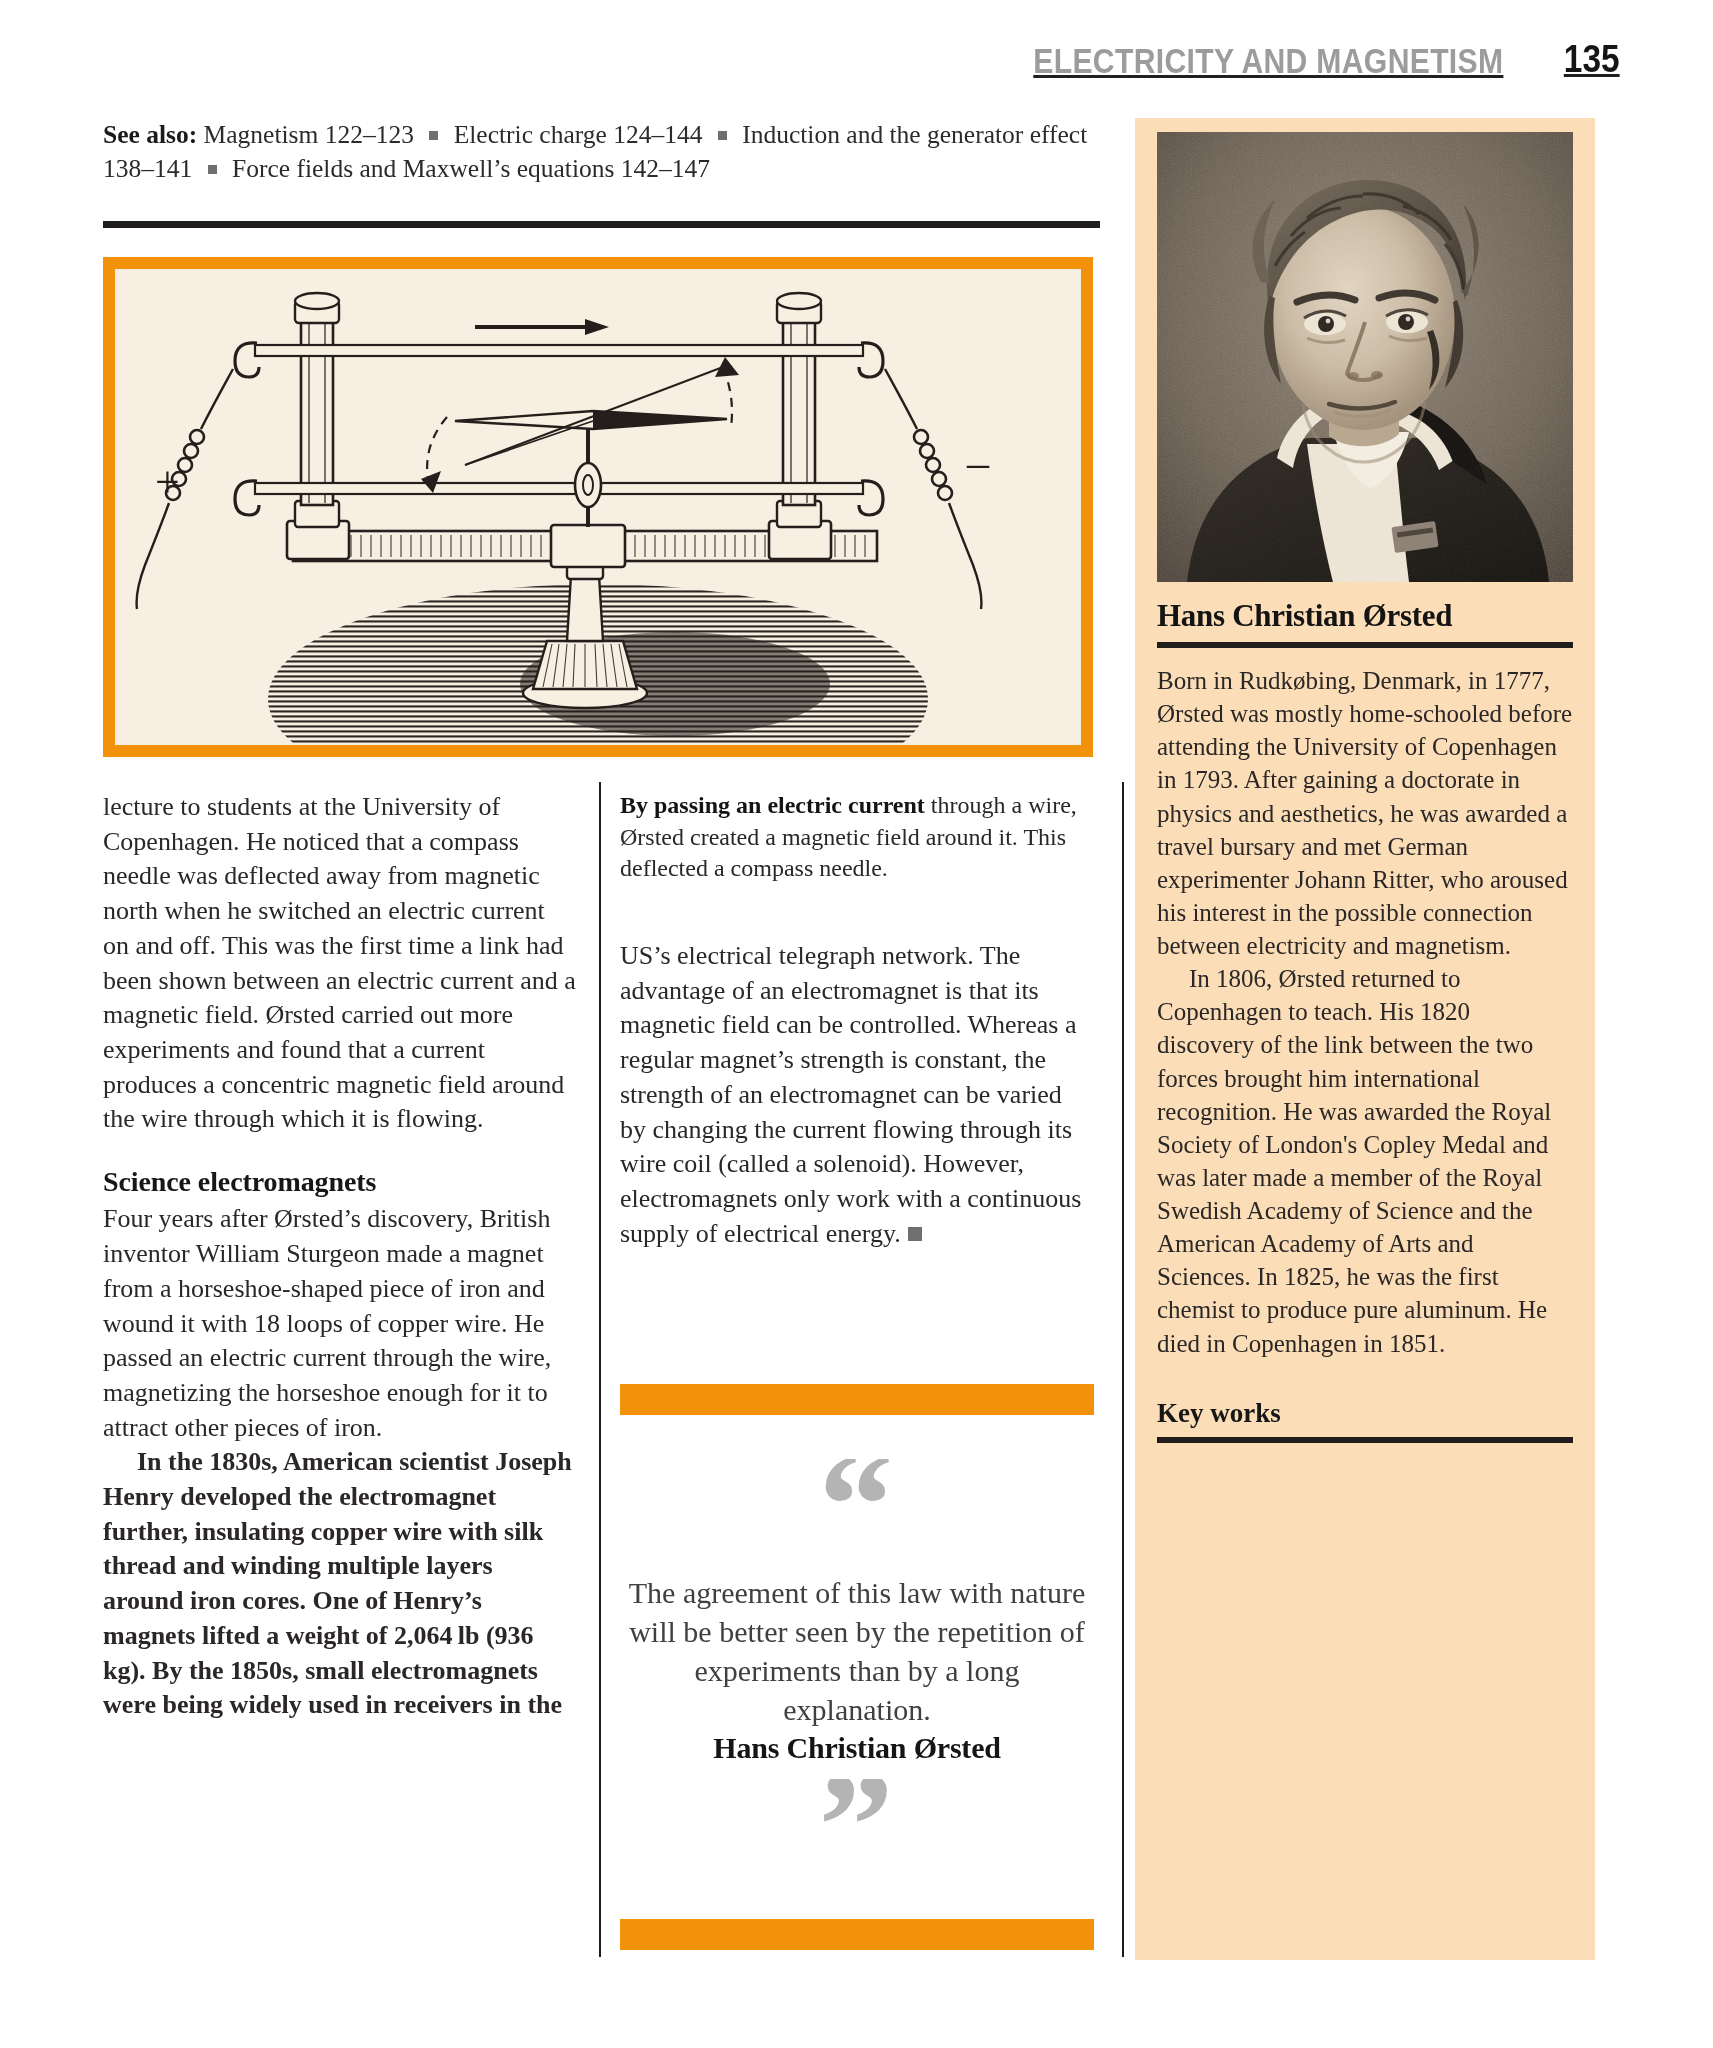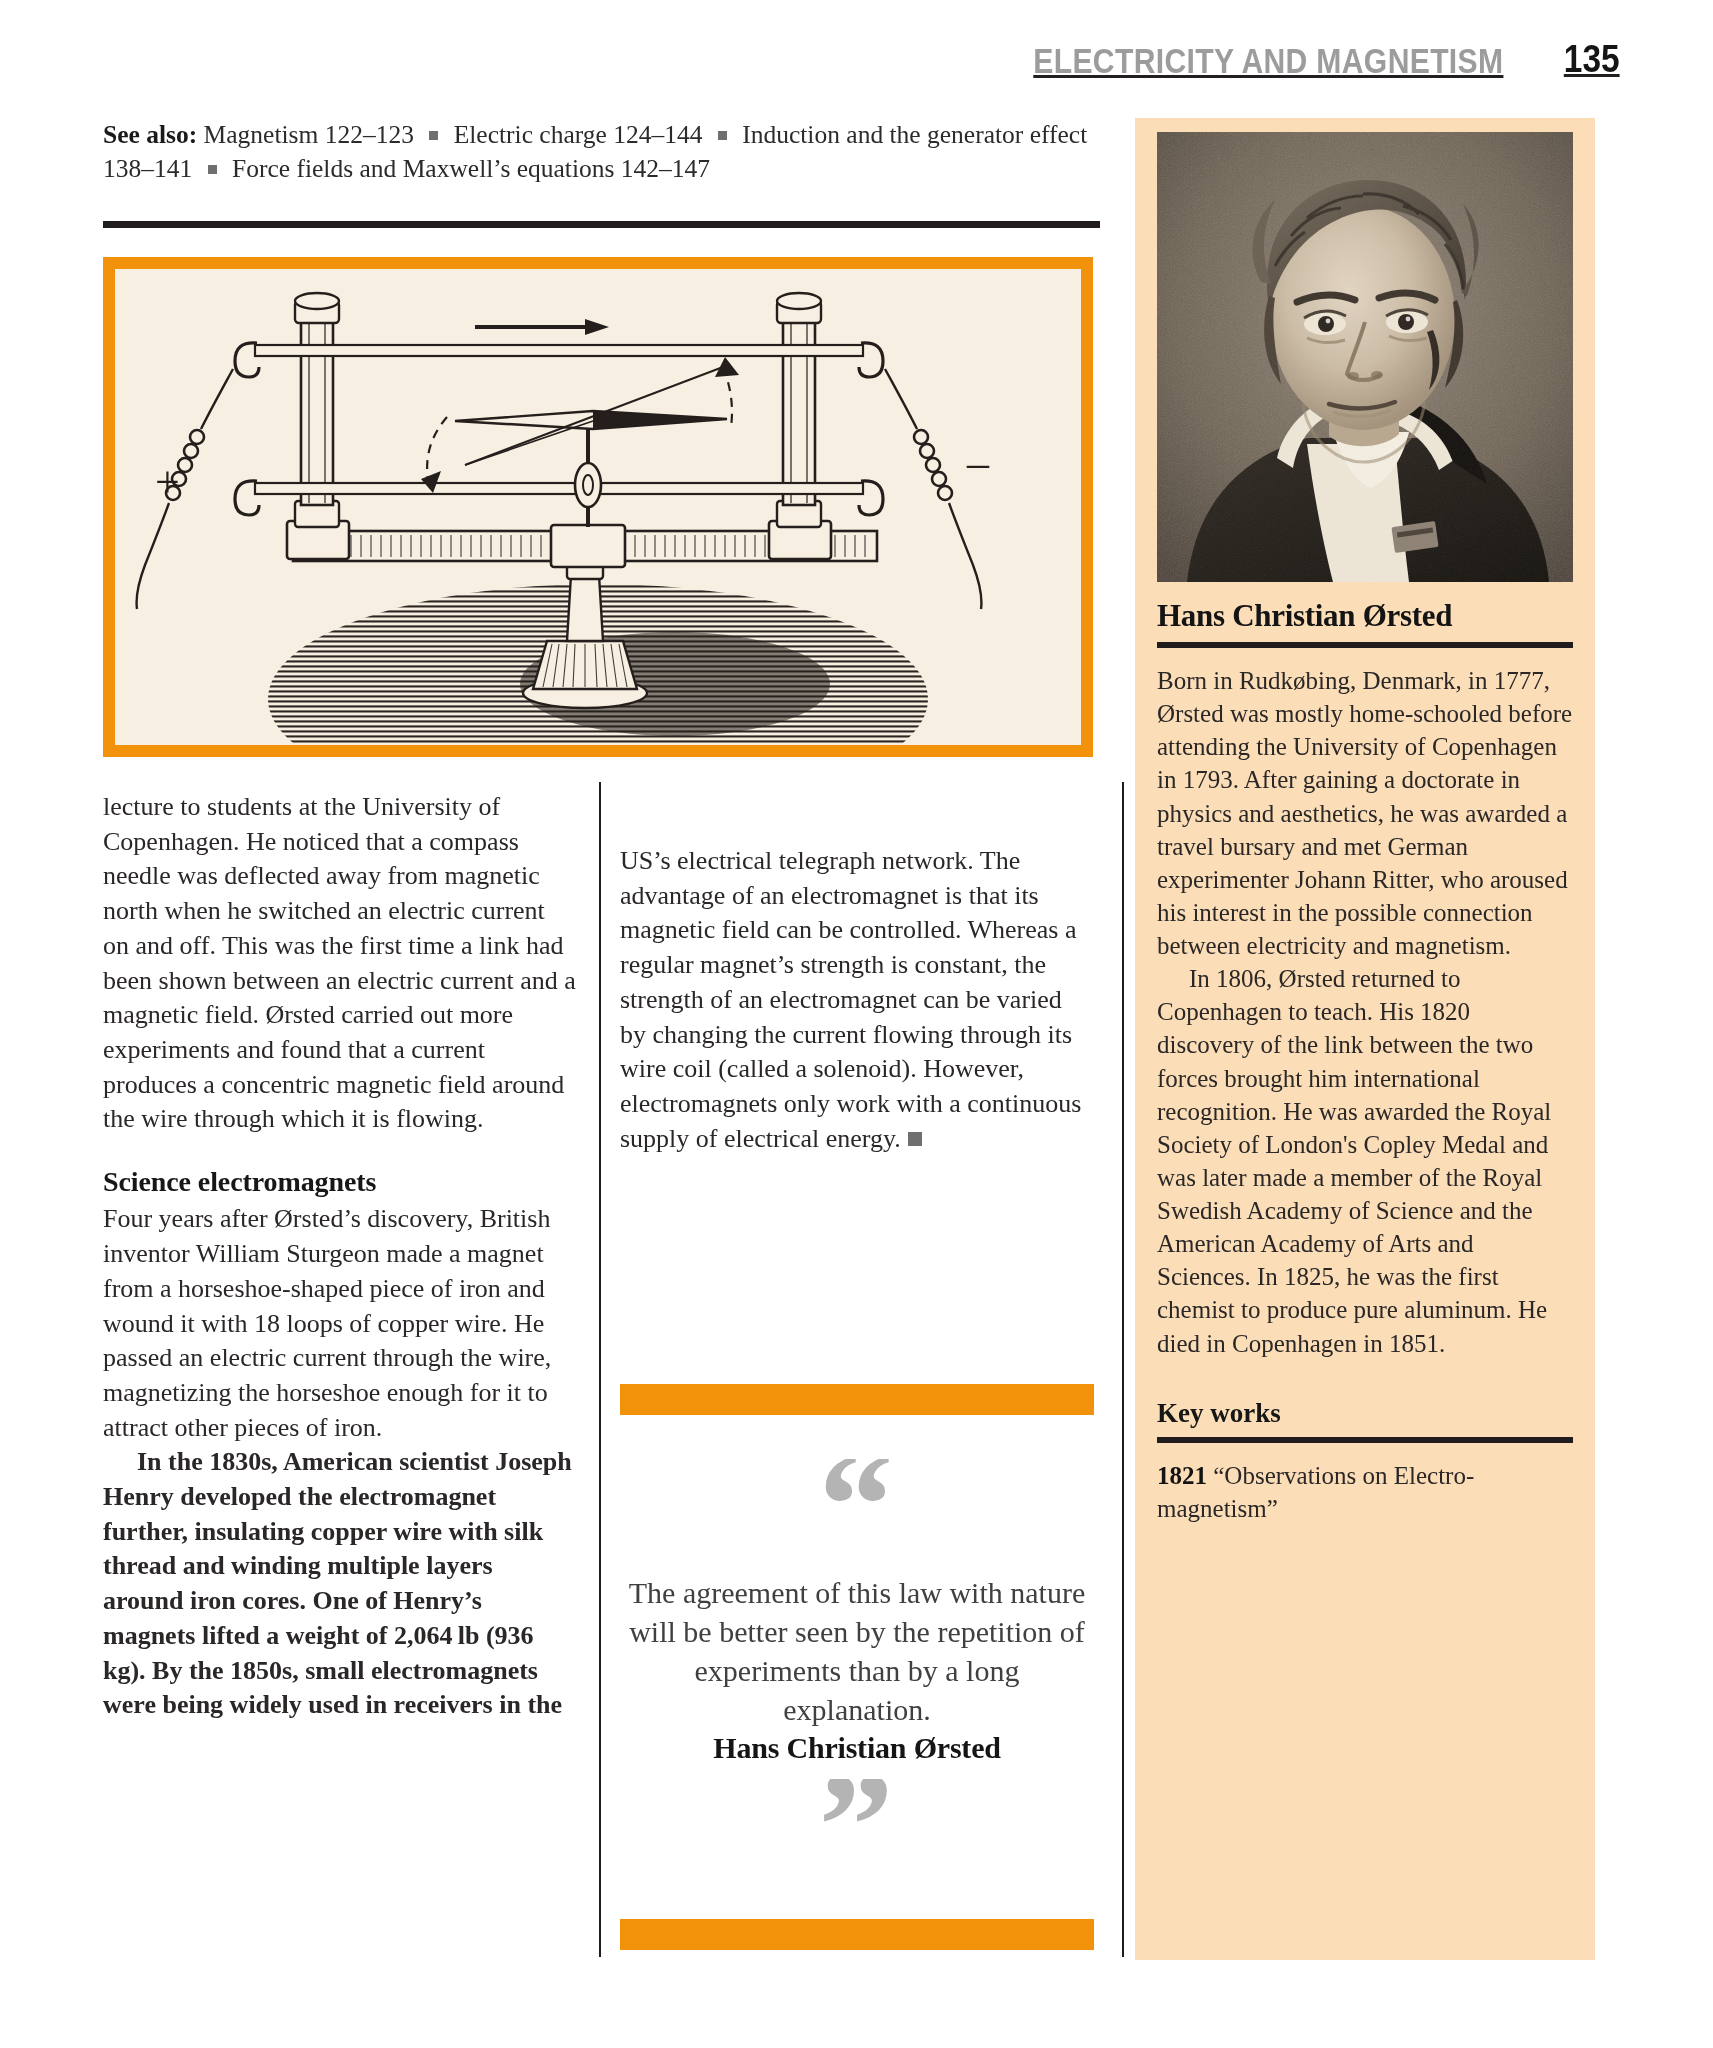--- a/index.html
+++ b/index.html
@@ -415,20 +415,23 @@
 <div class="vrule" id="vrule-2"></div>
 
 <div class="col" id="col1">
   <p>lecture to students at the University of Copenhagen. He noticed that a compass needle was deflected away from magnetic north when he switched an electric current on and off. This was the first time a link had been shown between an electric current and a magnetic field. Ørsted carried out more experiments and found that a current produces a concentric magnetic field around the wire through which it is flowing.</p>
   <h3>Science electromagnets</h3>
   <p>Four years after Ørsted’s discovery, British inventor William Sturgeon made a magnet from a horseshoe-shaped piece of iron and wound it with 18 loops of copper wire. He passed an electric current through the wire, magnetizing the horseshoe enough for it to attract other pieces of iron.</p>
   <p class="indent">In the 1830s, American scientist Joseph Henry developed the electromagnet further, insulating copper wire with silk thread and winding multiple layers around iron cores. One of Henry’s magnets lifted a weight of 2,064 lb (936 kg). By the 1850s, small electromagnets were being widely used in receivers in the</p>
 </div>
 
 <div class="col" id="col2">
+  <p class="caption">
+    <span class="caption-lead">By passing an electric current</span><span> through a wire, Ørsted created a magnetic field around it. This deflected a compass needle.</span>
+  </p>
   <p style="margin-top:54px"><span>US’s electrical telegraph network. The advantage of an electromagnet is that its magnetic field can be controlled. Whereas a regular magnet’s strength is constant, the strength of an electromagnet can be varied by changing the current flowing through its wire coil (called a solenoid). However, electromagnets only work with a continuous supply of electrical energy.</span><span class="endmark"></span></p>
 </div>
 
 <div class="quoteblock">
   <div class="qbar"></div>
   <div class="qmark open">“</div>
   <div class="qtext">The agreement of this law with nature will be better seen by the repetition of experiments than by a long explanation.</div>
   <div class="qattrib">Hans Christian Ørsted</div>
   <div class="qmark close">”</div>
   <div class="qbar" style="margin-top:44px"></div>
@@ -533,18 +536,14 @@
   </div>
   <div class="sb-name">Hans Christian Ørsted</div>
   <div class="sb-rule"></div>
   <div class="sb-body">
     <p>Born in Rudkøbing, Denmark, in 1777, Ørsted was mostly home-schooled before attending the University of Copenhagen in 1793. After gaining a doctorate in physics and aesthetics, he was awarded a travel bursary and met German experimenter Johann Ritter, who aroused his interest in the possible connection between electricity and magnetism.</p>
     <p class="indent">In 1806, Ørsted returned to Copenhagen to teach. His 1820 discovery of the link between the two forces brought him international recognition. He was awarded the Royal Society of London's Copley Medal and was later made a member of the Royal Swedish Academy of Science and the American Academy of Arts and Sciences. In 1825, he was the first chemist to produce pure aluminum. He died in Copenhagen in 1851.</p>
   </div>
   <div class="sb-sub">Key works</div>
   <div class="sb-rule"></div>
   <div class="sb-works">
-    <div>
-      <b>1821</b>
-      <span>“Observations on Electro-magnetism”</span>
-    </div>
   </div>
 </div>
 
 </body></html>

